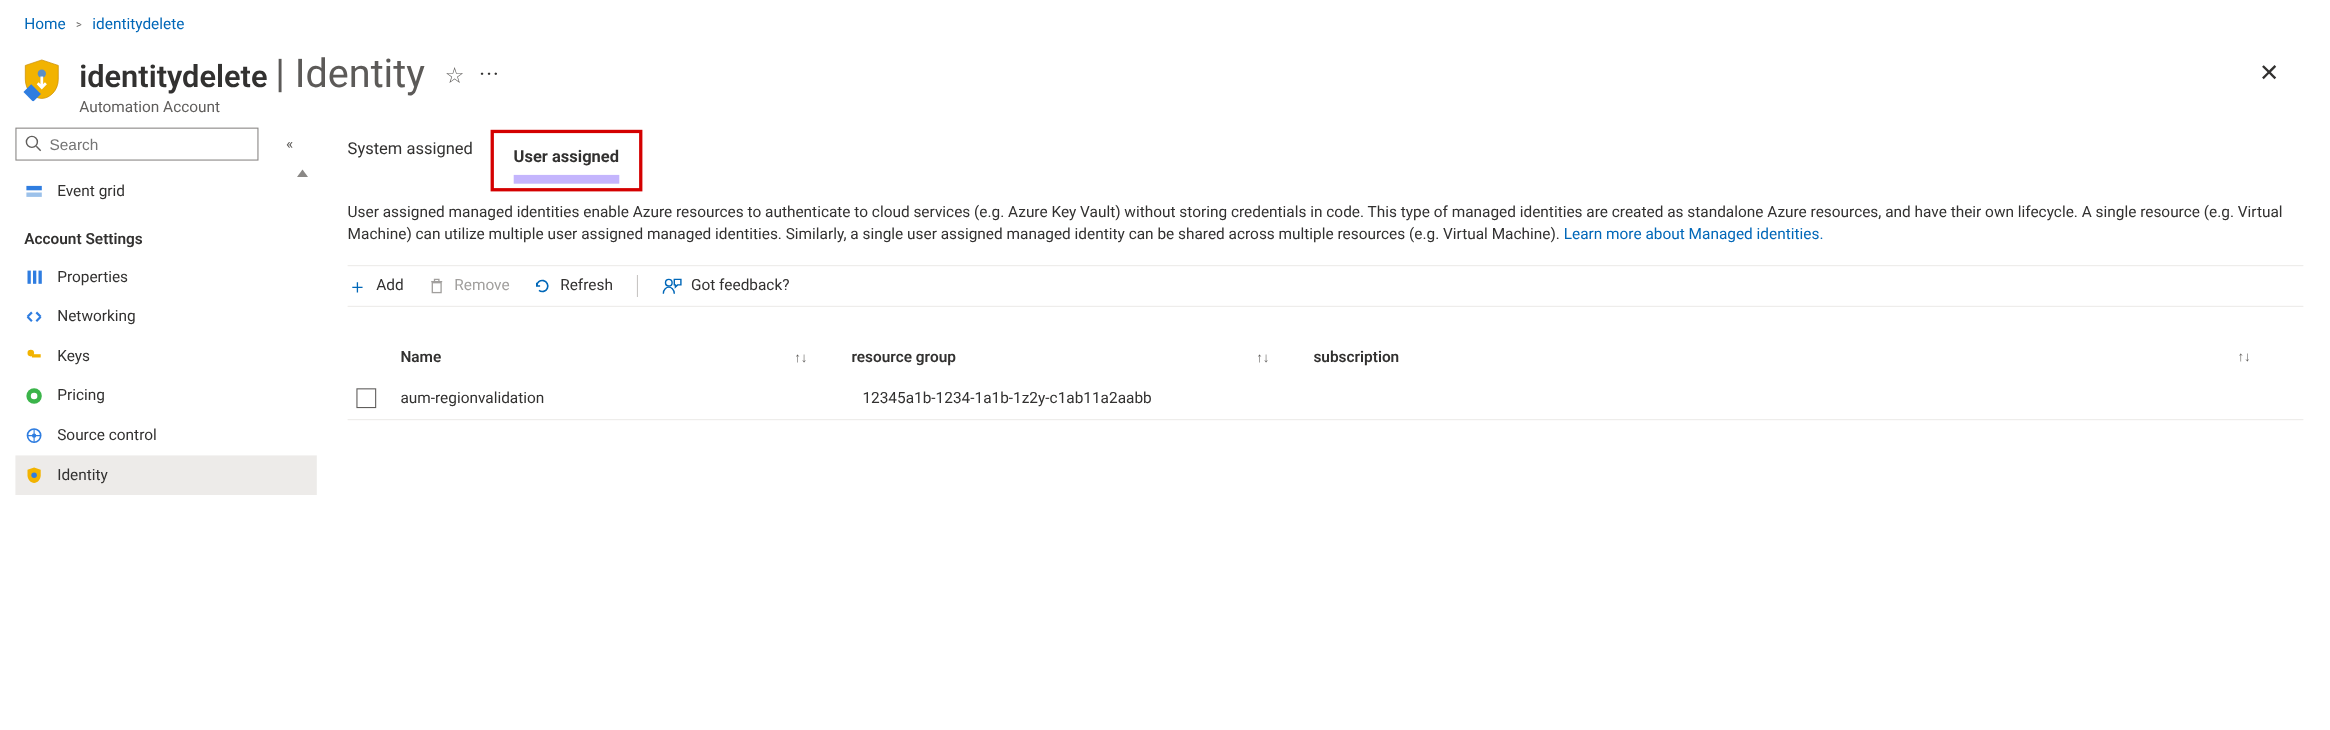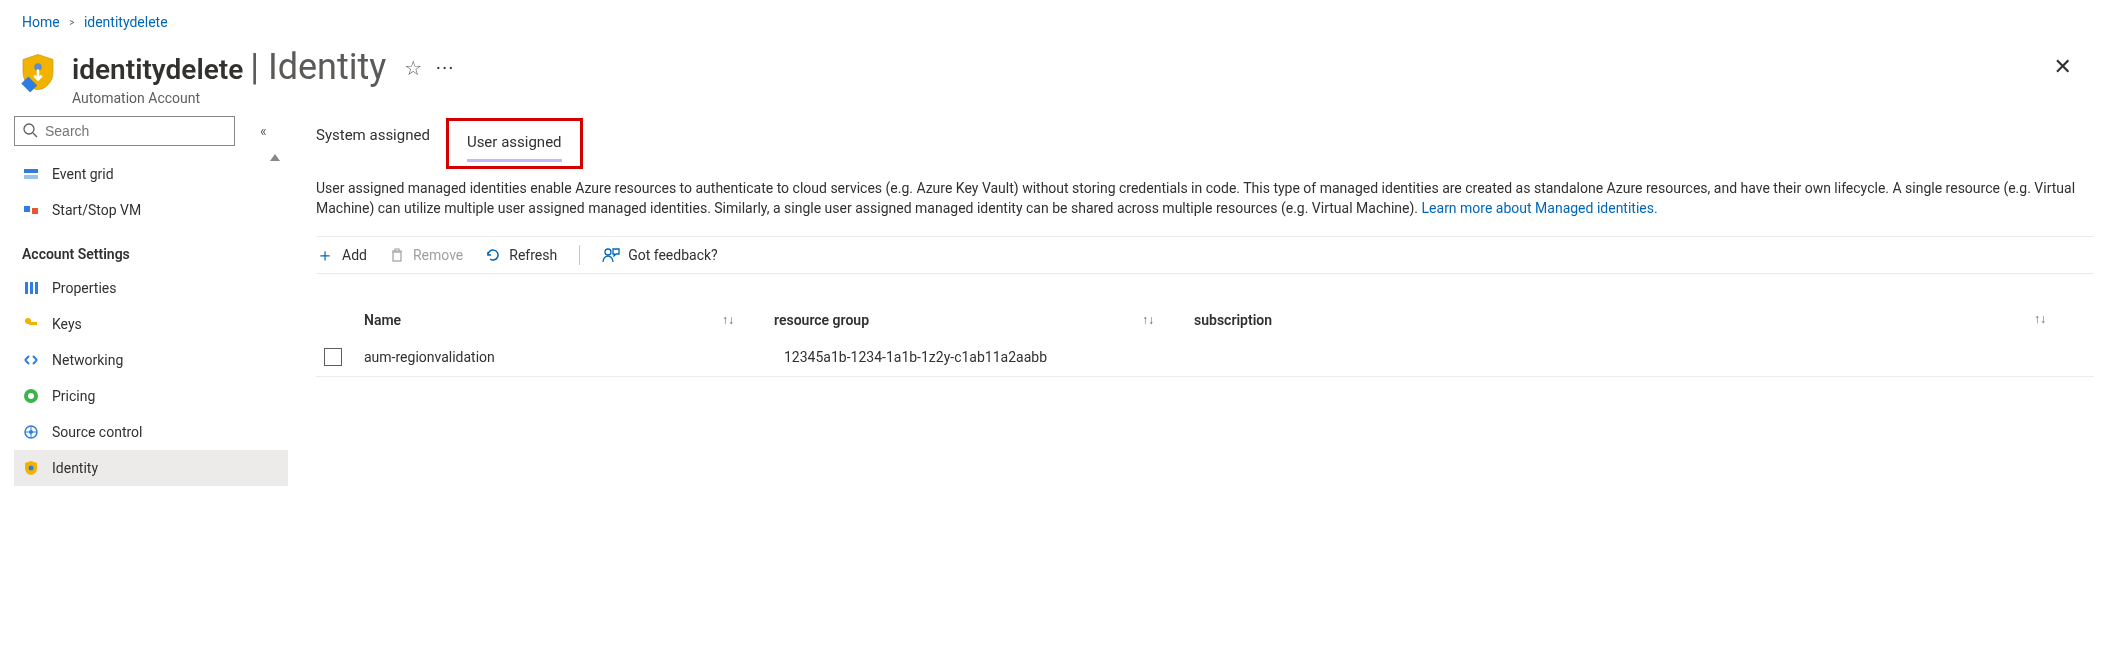--- a/index.html
+++ b/index.html
@@ -120,22 +120,22 @@
     margin-bottom: 10px;
   }
   .tab {
     padding: 8px 0;
     font-size:15px;
     color:#323130;
     cursor:pointer;
     border-bottom: 3px solid transparent;
   }
   .tab.active {
-    border-bottom: 3px solid #c4b5fd;
-    font-weight:400;
+    border-bottom: 8px solid #c4b5fd;
+    font-weight:700;
   }
   .highlight-box {
     border: 3px solid #d40000;
     padding: 4px 18px 4px 18px;
     margin-left:-18px;
     display:inline-block;
   }
   .desc {
     font-size:14px;
     color:#323130;
@@ -237,58 +237,49 @@
 
     <div class="nav-item">
       <span class="nav-icon">
         <svg width="16" height="16" viewBox="0 0 16 16">
             <rect x="1" y="3" width="14" height="4" fill="#2f7de0"></rect>
             <rect x="1" y="9" width="14" height="4" fill="#9cc1ea"></rect>
           </svg>
       </span>
       <span>Event grid</span>
     </div>
-    <div class="nav-item">
-      <span class="nav-icon">
-        <svg width="16" height="16" viewBox="0 0 16 16">
-            <rect x="1" y="4" width="6" height="6" fill="#2f7de0"></rect>
-            <rect x="9" y="6" width="6" height="6" fill="#e8582c"></rect>
-          </svg>
-      </span>
-      <span>Start/Stop VM</span>
-    </div>
 
     <div class="section-label">Account Settings</div>
 
     <div class="nav-item">
       <span class="nav-icon">
         <svg width="16" height="16" viewBox="0 0 16 16">
             <rect x="2" y="2" width="3" height="12" fill="#2f7de0"></rect>
             <rect x="7" y="2" width="3" height="12" fill="#2f7de0"></rect>
             <rect x="12" y="2" width="3" height="12" fill="#2f7de0"></rect>
           </svg>
       </span>
       <span>Properties</span>
     </div>
     <div class="nav-item">
       <span class="nav-icon">
         <svg width="16" height="16" viewBox="0 0 16 16">
+            <path d="M2 8 L6 4 M2 8 L6 12 M14 8 L10 4 M14 8 L10 12" stroke="#2f7de0" stroke-width="2" fill="none"></path>
+          </svg>
+      </span>
+      <span>Networking</span>
+    </div>
+    <div class="nav-item">
+      <span class="nav-icon">
+        <svg width="16" height="16" viewBox="0 0 16 16">
             <circle cx="5" cy="5" r="3" fill="#f2b300"></circle>
             <rect x="6" y="6" width="8" height="3" fill="#f2b300"></rect>
           </svg>
       </span>
       <span>Keys</span>
-    </div>
-    <div class="nav-item">
-      <span class="nav-icon">
-        <svg width="16" height="16" viewBox="0 0 16 16">
-            <path d="M2 8 L6 4 M2 8 L6 12 M14 8 L10 4 M14 8 L10 12" stroke="#2f7de0" stroke-width="2" fill="none"></path>
-          </svg>
-      </span>
-      <span>Networking</span>
     </div>
     <div class="nav-item">
       <span class="nav-icon">
         <svg width="16" height="16" viewBox="0 0 16 16">
             <circle cx="8" cy="8" r="7" fill="#3bb44a"></circle>
             <circle cx="8" cy="8" r="3" fill="#fff"></circle>
           </svg>
       </span>
       <span>Pricing</span>
     </div>

